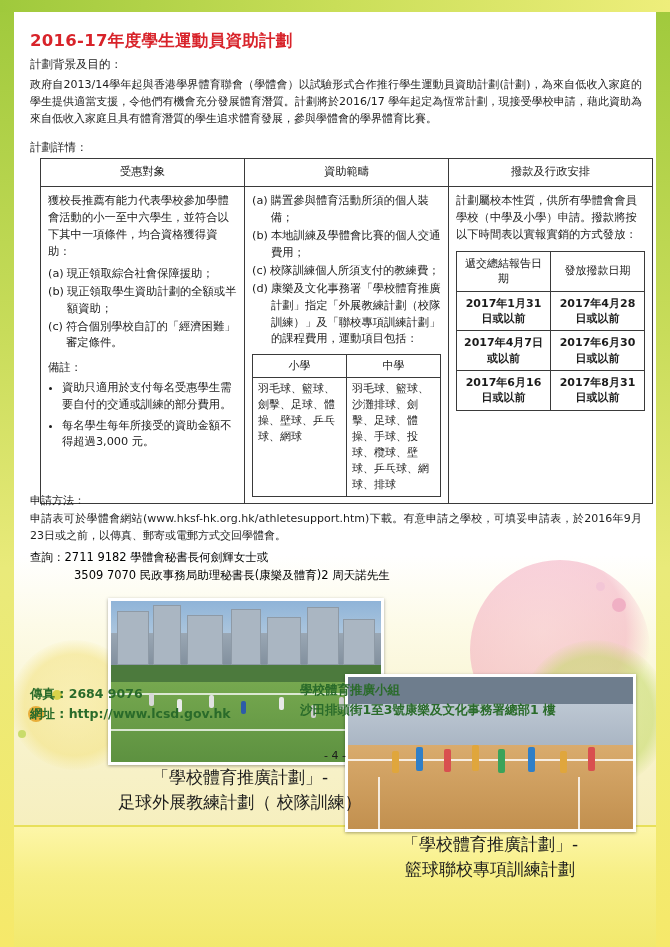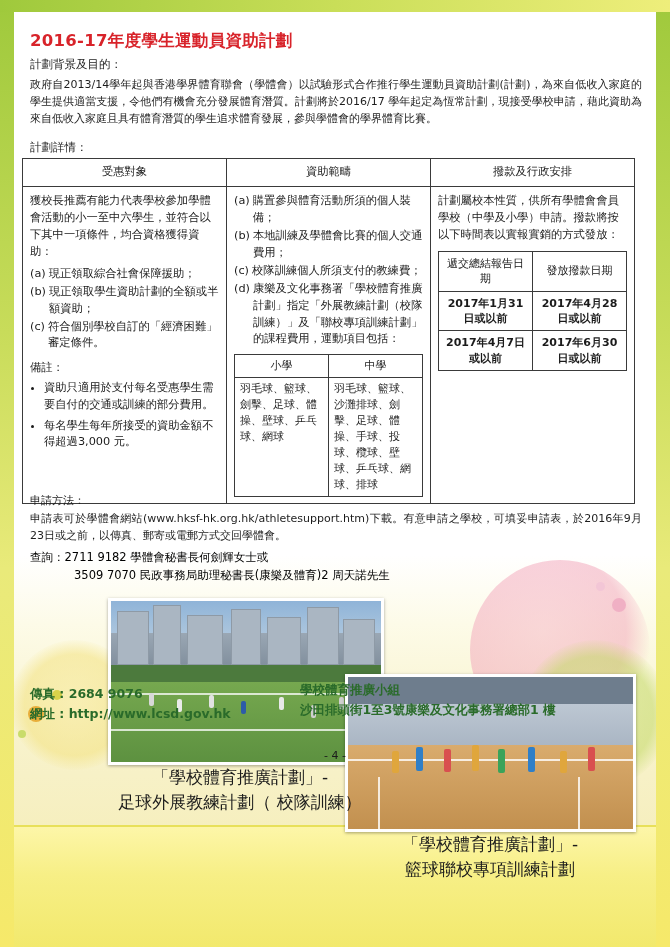--- a/index.html
+++ b/index.html
@@ -116,21 +116,21 @@
   .detail-label {
     position: absolute;
     left: 30px;
     top: 140px;
     font-size: 11.5px;
     color: #1d1d1d;
   }
   
   .main-table {
     position: absolute;
-    left: 22px;
+    left: 40px;
     top: 158px;
     width: 612px;
     border-collapse: collapse;
     table-layout: fixed;
   }
   .main-table td, .main-table th {
     border: 1px solid #3a3a3a;
     vertical-align: top;
     padding: 6px 7px;
     font-size: 11.3px;
@@ -413,20 +413,24 @@
                 <th style="width:50%">遞交總結報告日期</th>
                 <th style="width:50%">發放撥款日期</th>
               </tr>
               <tr>
                 <td>2017年1月31日或以前</td>
                 <td>2017年4月28日或以前</td>
               </tr>
               <tr>
                 <td class="emph-red">2017年4月7日或以前</td>
                 <td class="emph-red">2017年6月30日或以前</td>
+              </tr>
+              <tr>
+                <td class="emph-red">2017年6月16日或以前</td>
+                <td class="emph-red">2017年8月31日或以前</td>
               </tr>
             </tbody>
               </table>
           </td>
         </tr>
       </tbody>
     </table>
 
     <div class="apply">
       <div class="head body-text">申請方法：</div>

